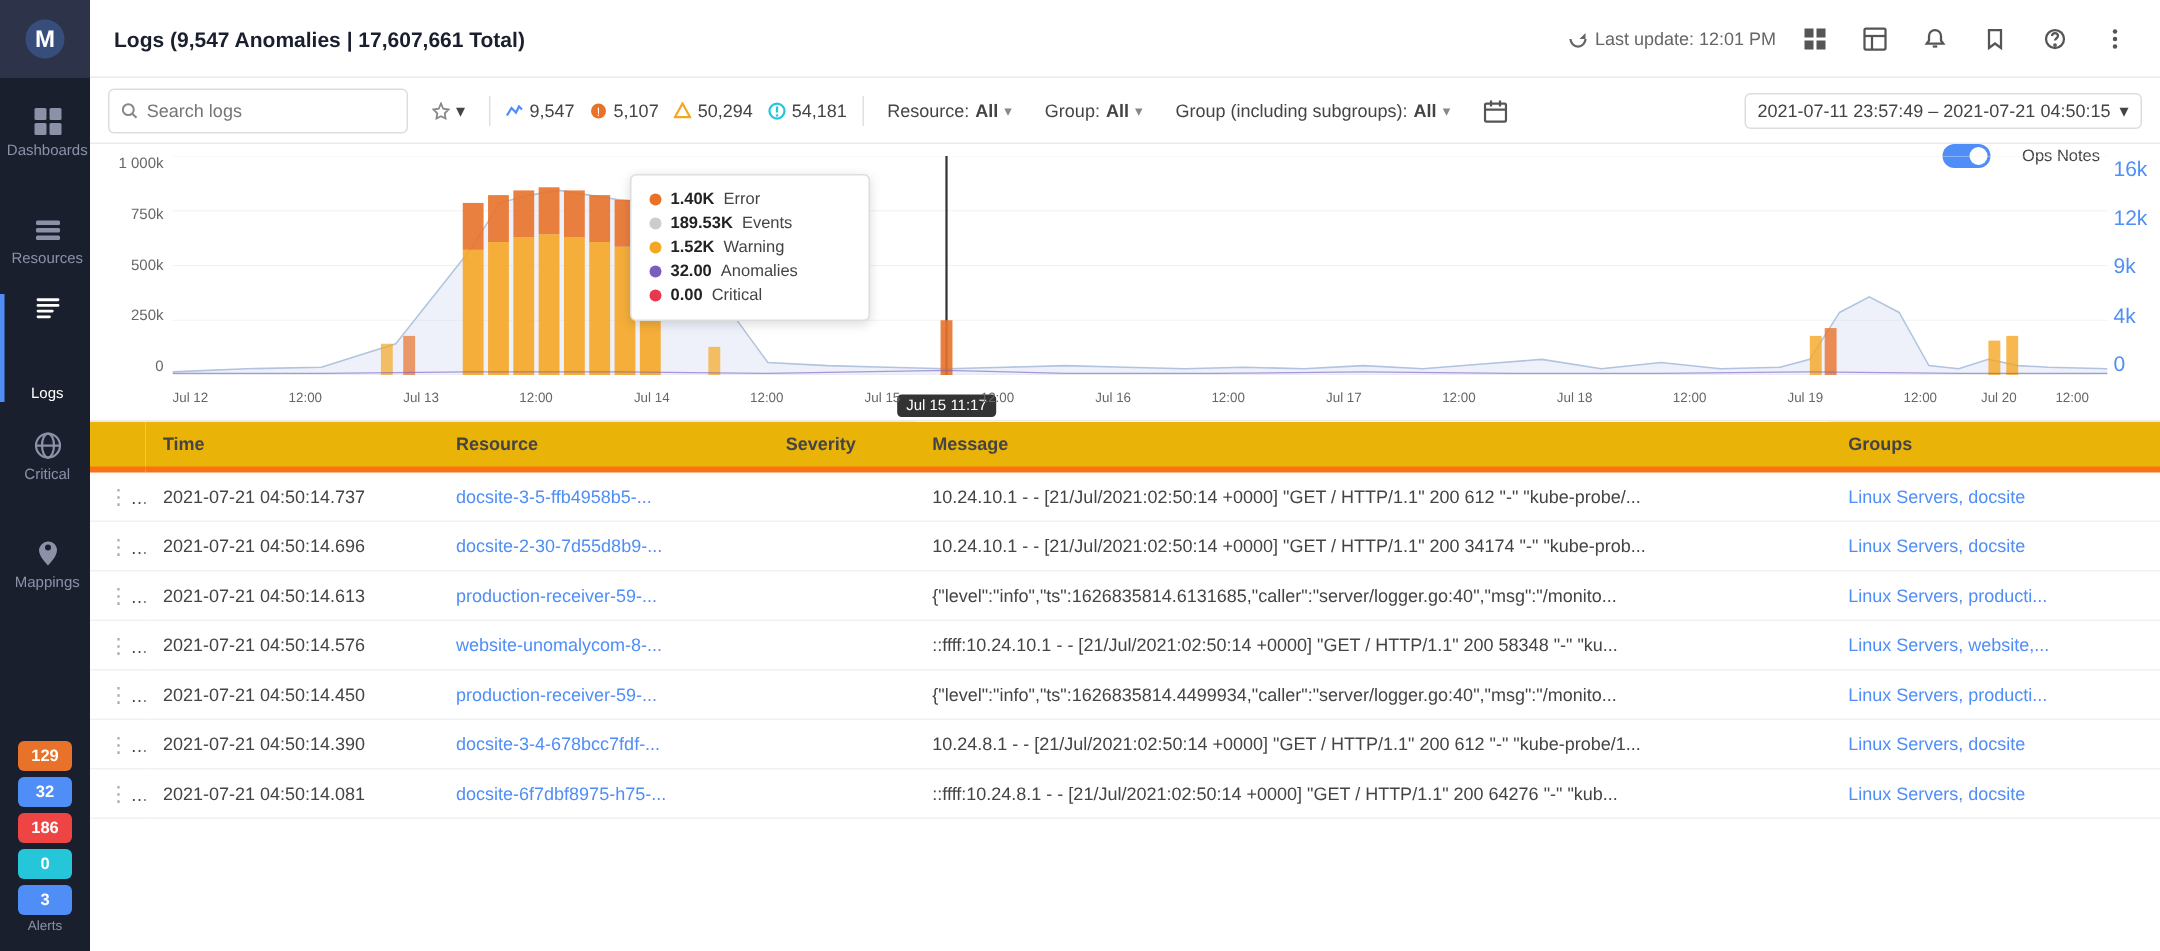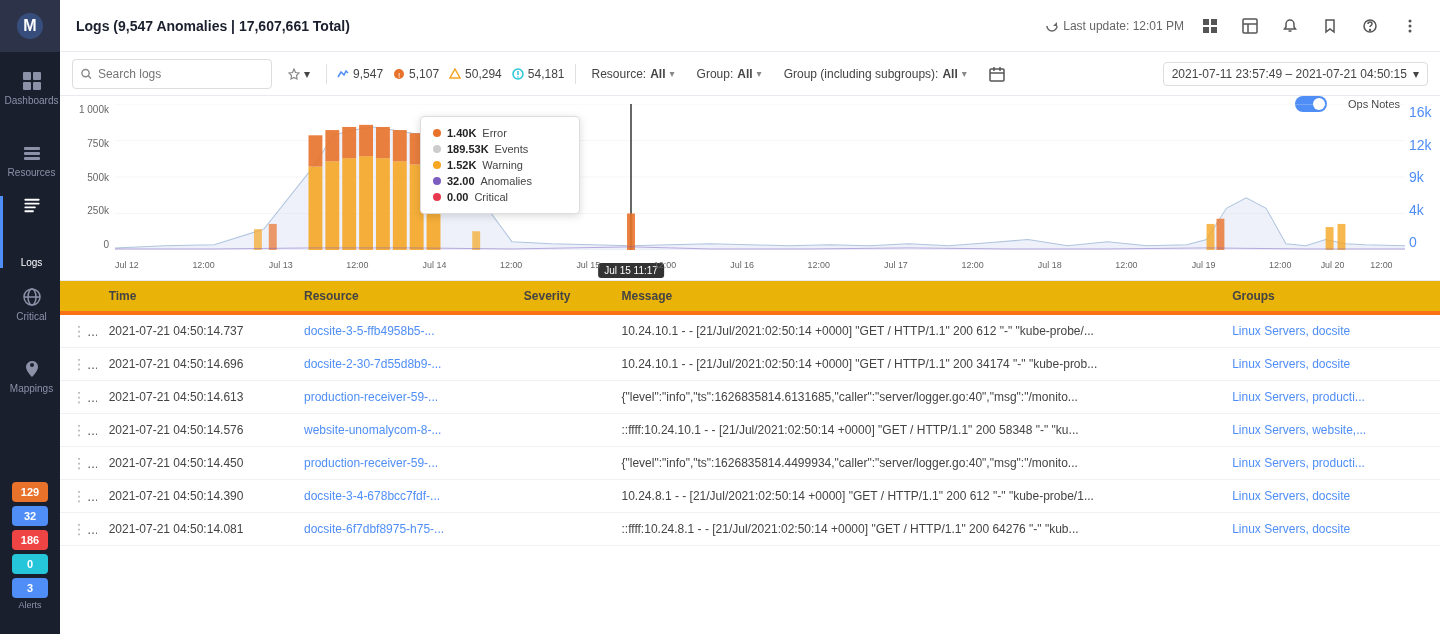--- a/index.html
+++ b/index.html
@@ -38,21 +38,21 @@
       border-left: 3px solid transparent;
     }
     .sidebar-item.active { color: #fff; border-left-color: #4f8ef7; gap: 42px; }
     .sidebar-item svg { width: 20px; height: 20px; }
     .sidebar-badges {
       display: flex;
       flex-direction: column;
       align-items: flex-end;
       width: 60px;
       margin-top: auto;
-      padding-bottom: 24px;
+      padding-bottom: 12px;
       gap: 4px;
     }
     .badge-item {
       display: flex;
       flex-direction: column;
       align-items: center;
       width: 60px;
       cursor: pointer;
     }
     .badge {

